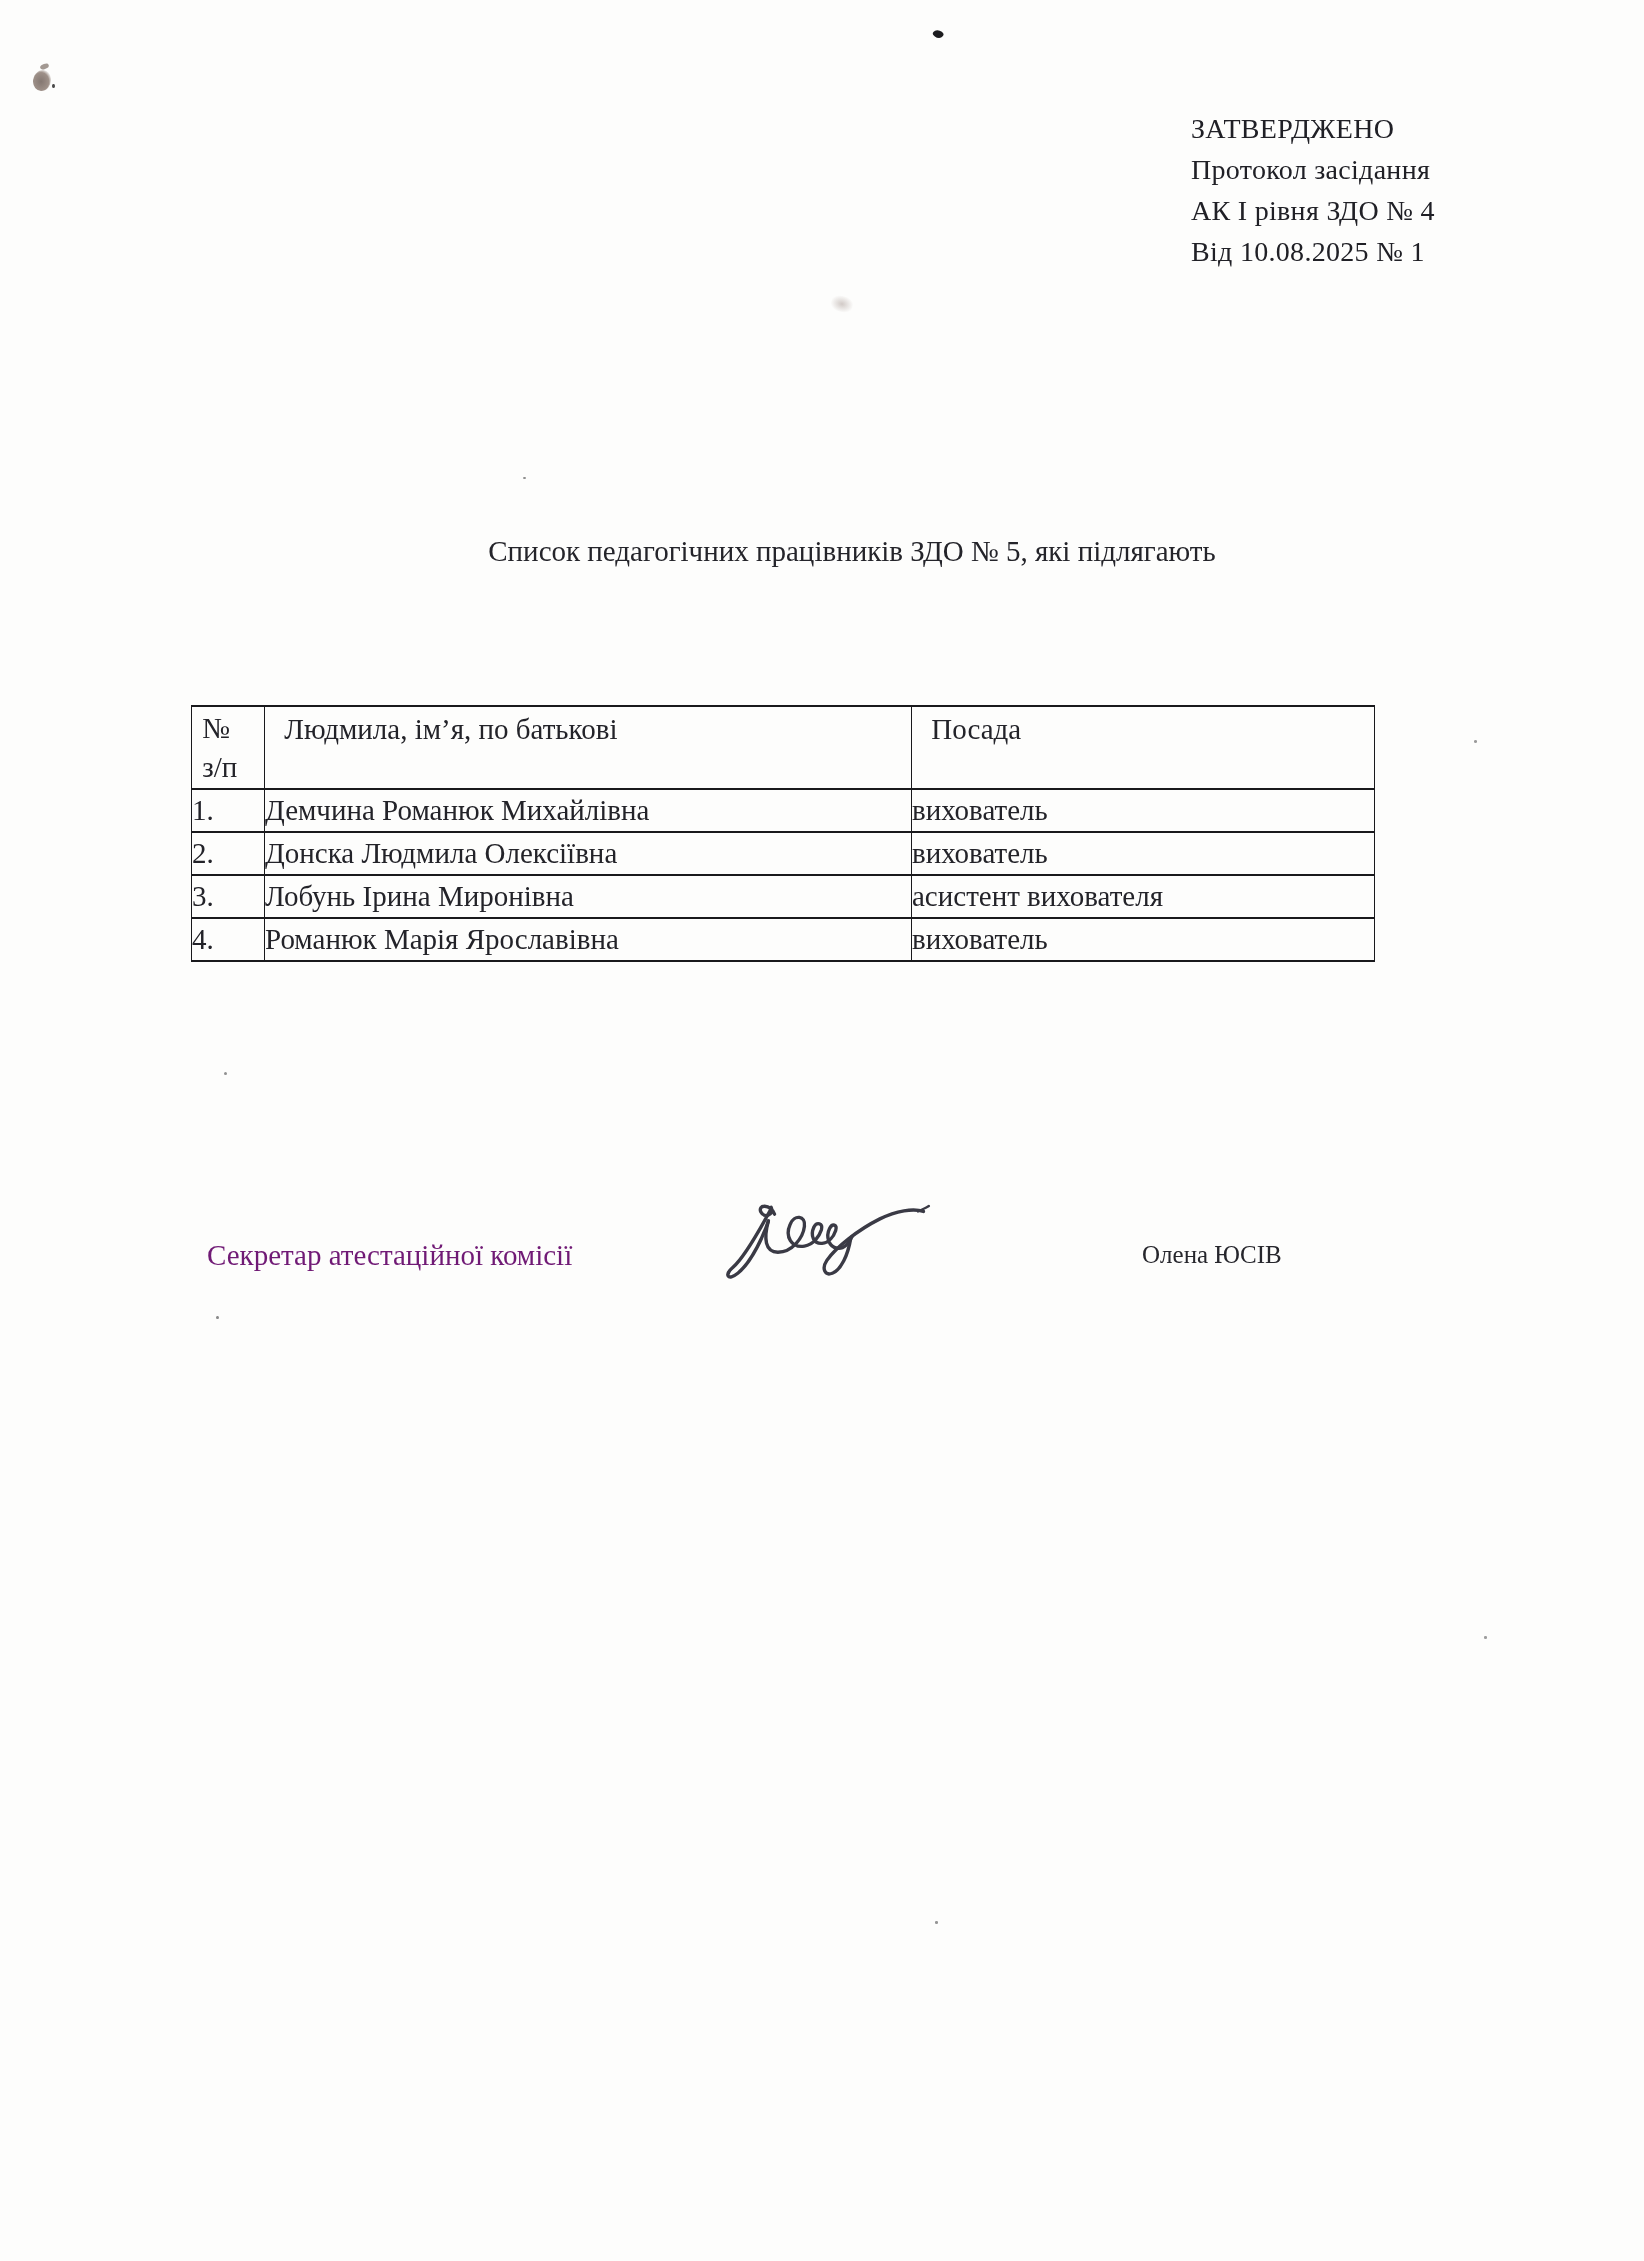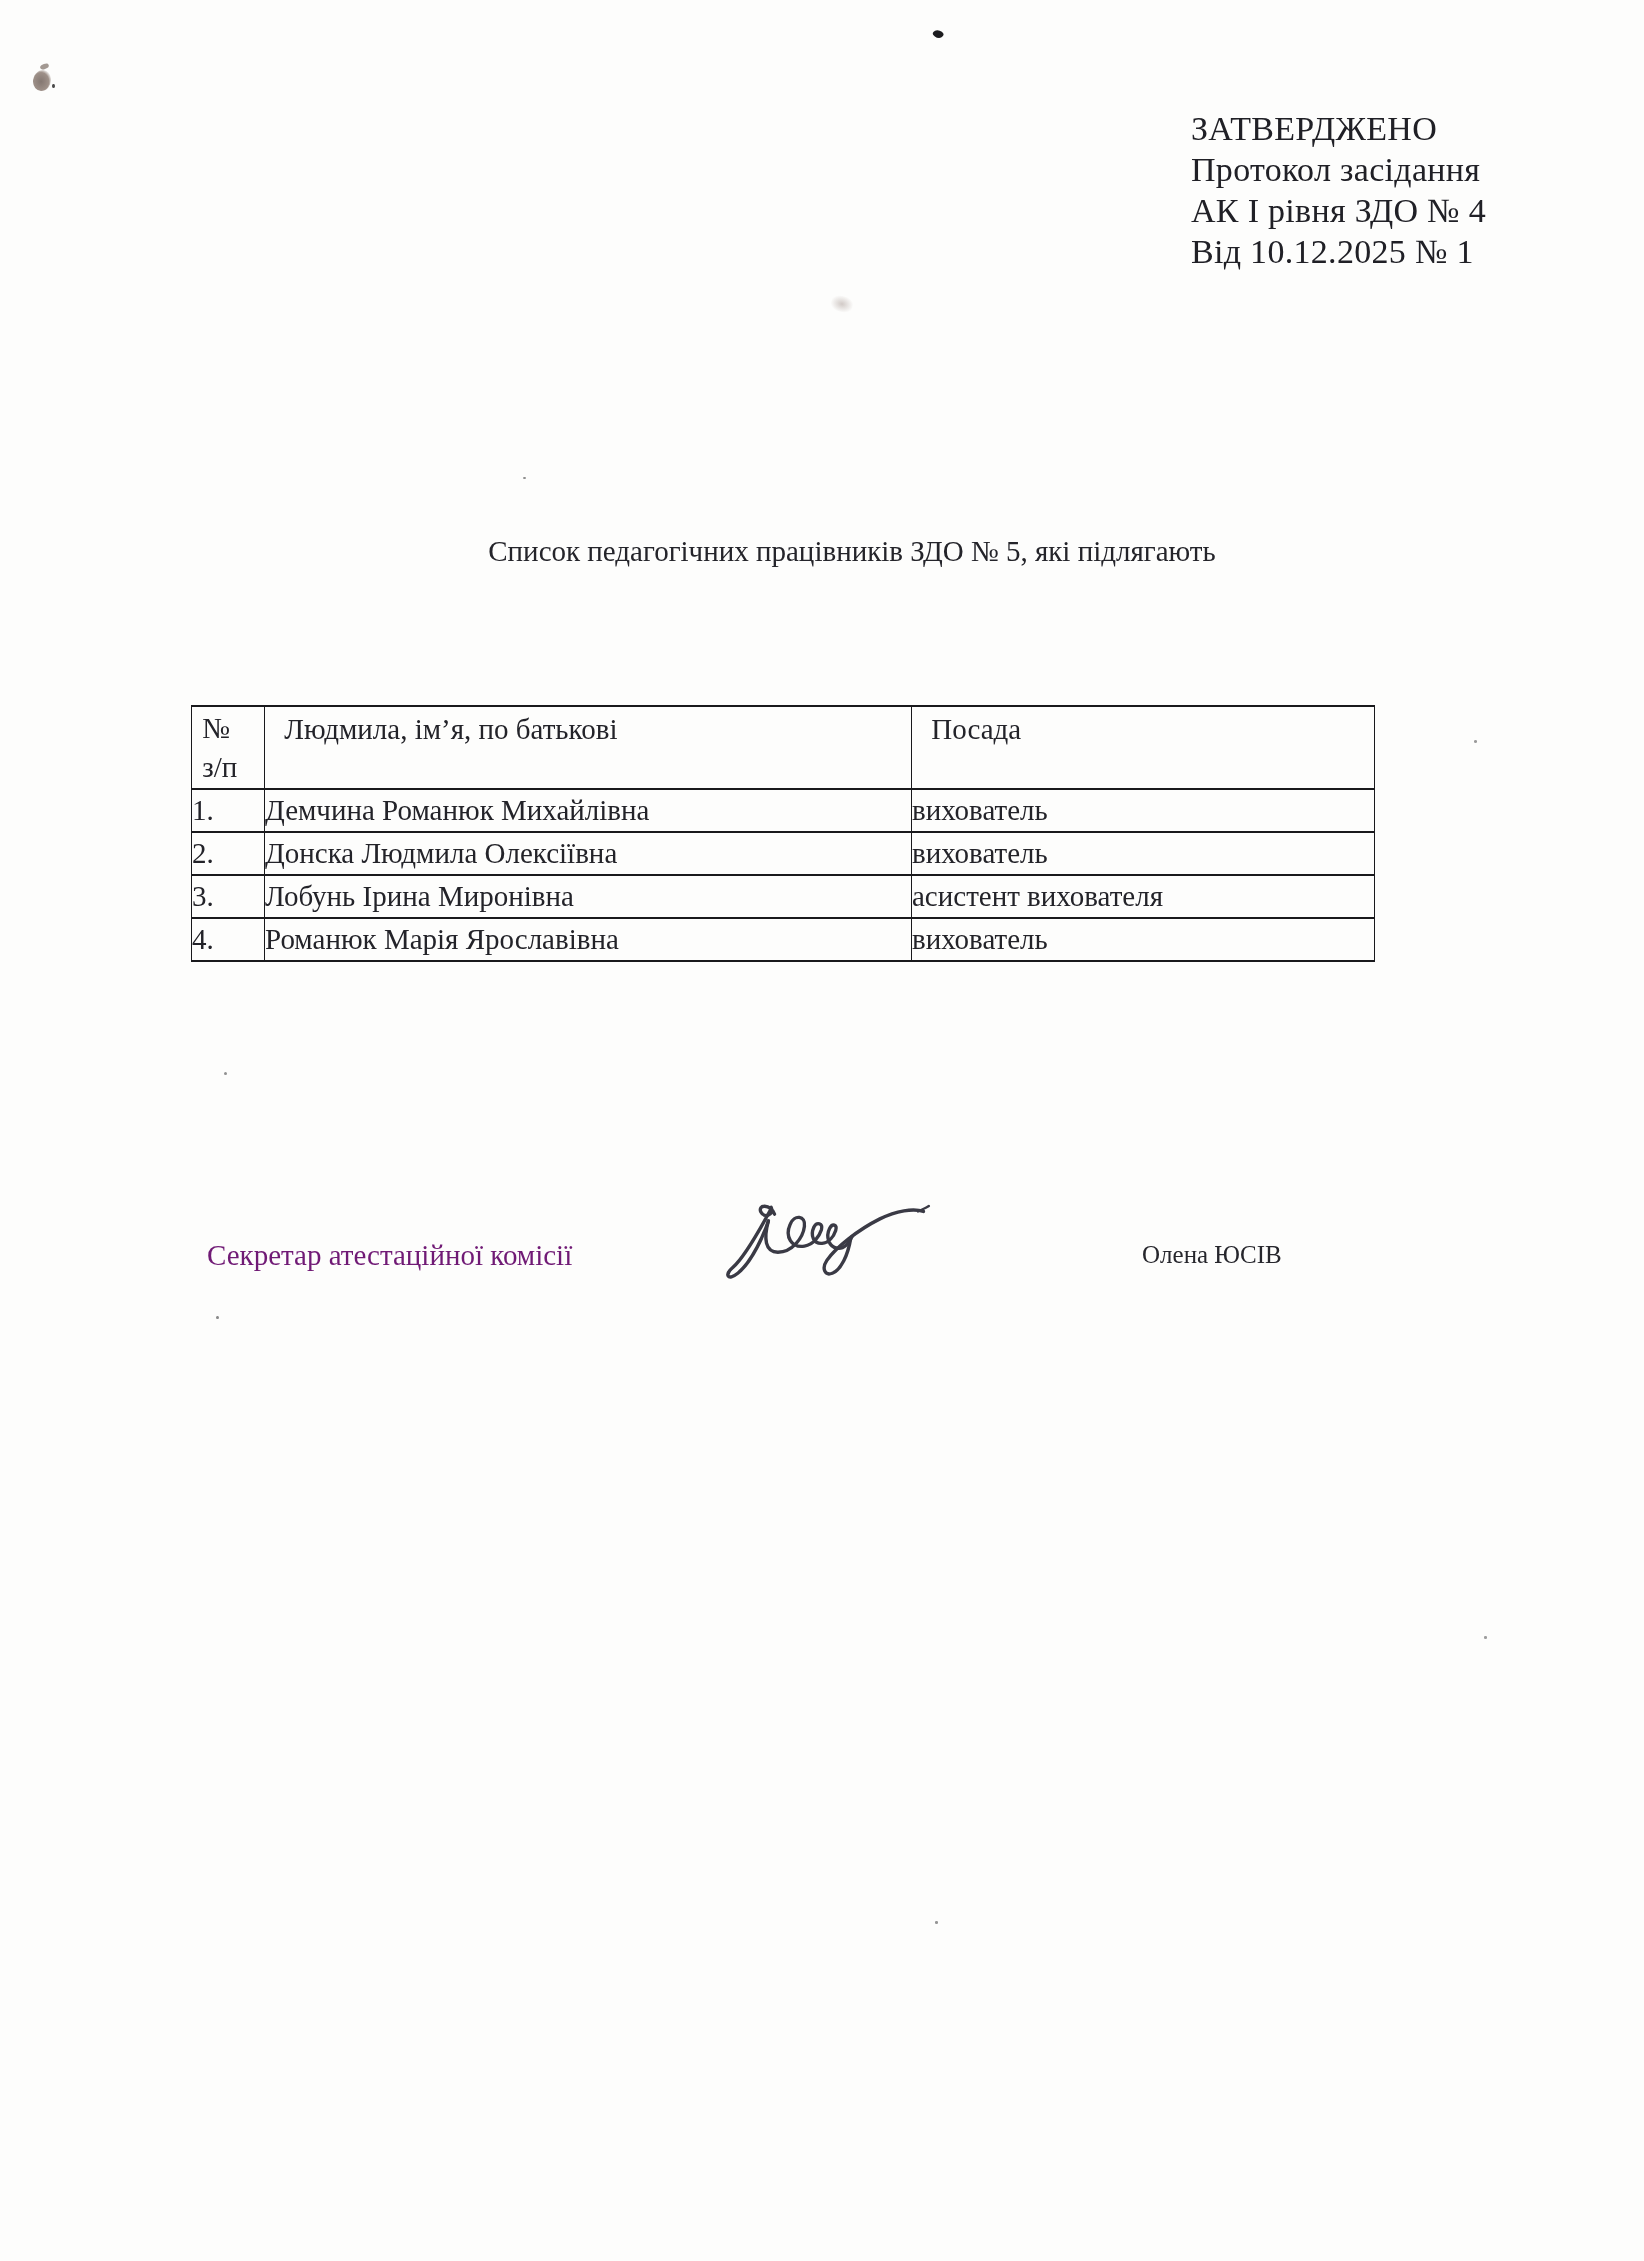--- a/index.html
+++ b/index.html
@@ -16,21 +16,21 @@
     color: #232328;
     font-family: "Liberation Serif", "DejaVu Serif", serif;
     overflow: hidden;
   }
 
   
   .approval-block {
     position: absolute;
     left: 1191px;
     top: 108px;
-    font-size: 34px;
+    font-size: 28px;
     line-height: 41px;
     letter-spacing: 0.3px;
     color: #202026;
     white-space: nowrap;
   }
 
   
   .doc-title {
     position: absolute;
     left: 0;
@@ -145,21 +145,21 @@
 </style>
 </head>
 <body>
 
 <div class="page">
 
   <div class="approval-block">
     <div>ЗАТВЕРДЖЕНО</div>
     <div>Протокол засідання</div>
     <div>АК І рівня ЗДО № 4</div>
-    <div>Від 10.12.2025 № 1</div>
+    <div>Від 10.08.2025 № 1</div>
   </div>
 
   <div class="doc-title">
     <div>Список педагогічних працівників ЗДО № 5, які підлягають</div>
   </div>
 
   <table class="attestation-table">
     <colgroup>
       <col class="c-num">
       <col class="c-name">

